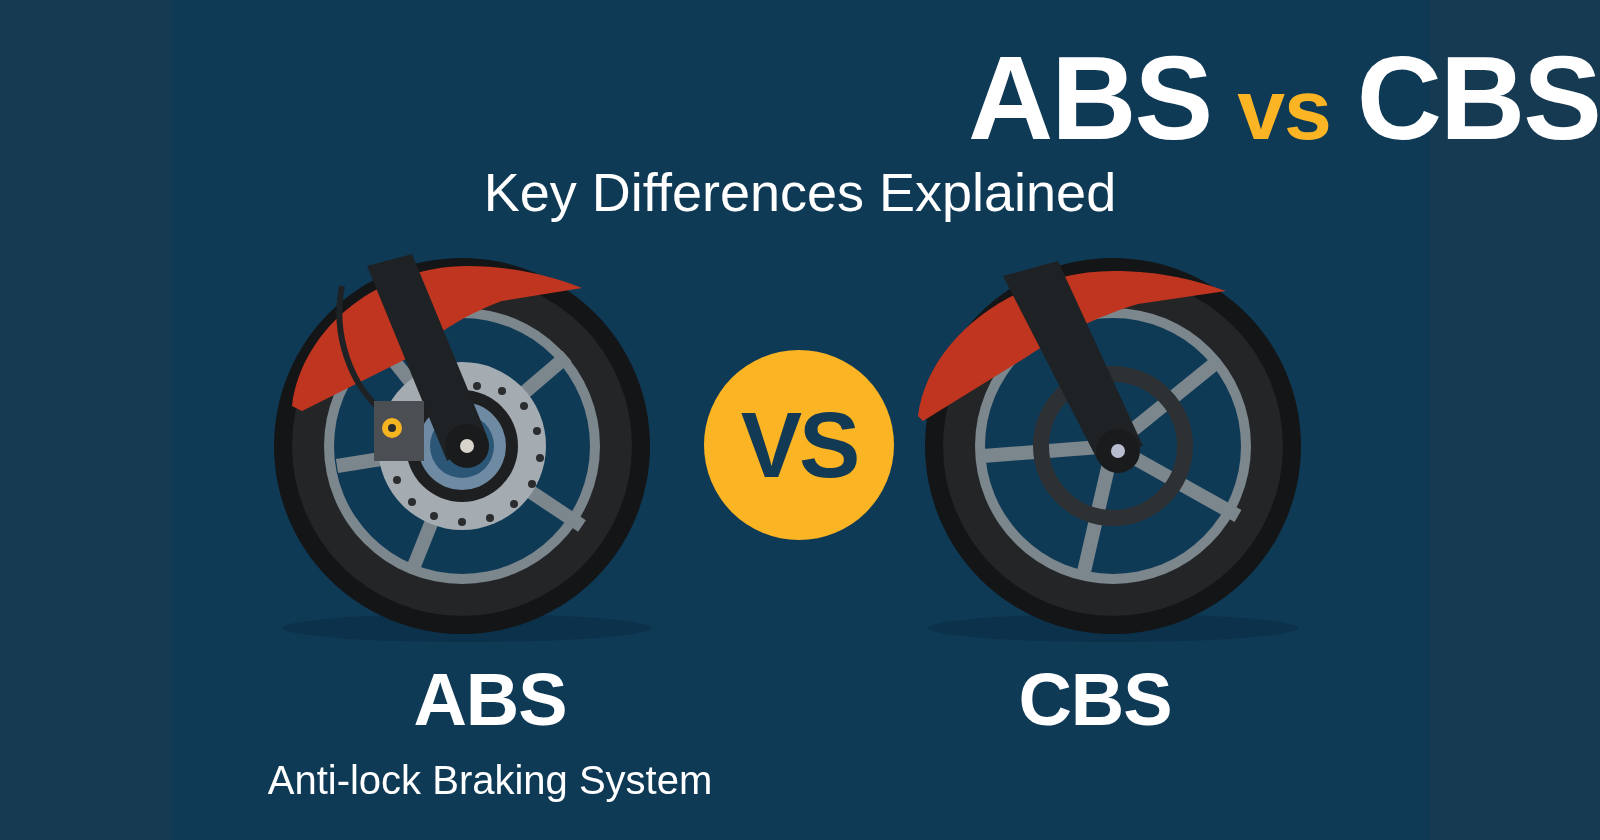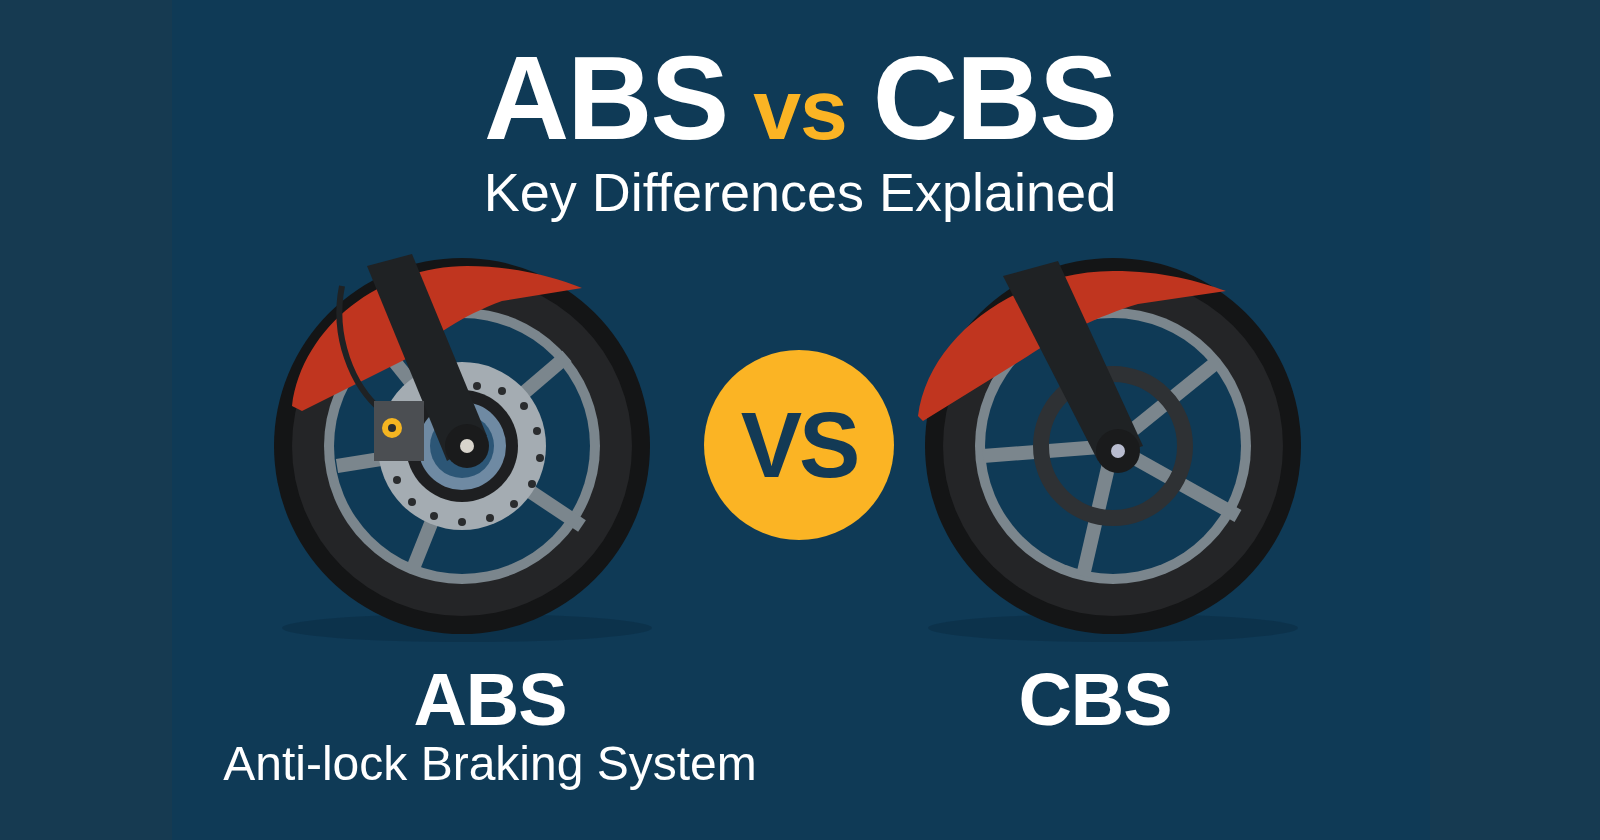--- a/index.html
+++ b/index.html
@@ -1,27 +1,27 @@
 <!DOCTYPE html>
 <html><head>
 <meta charset="utf-8">
 <style>
   html,body{margin:0;padding:0;}
   body{width:1600px;height:840px;overflow:hidden;background:#163a51;font-family:"Liberation Sans",sans-serif;position:relative;}
   .band-center{position:absolute;left:172px;top:0;width:1258px;height:840px;background:#0f3a56;}
-  .title{position:absolute;left:0;width:1600px;top:38px;text-align:center;font-weight:bold;font-size:118px;line-height:120px;color:#ffffff;letter-spacing:-2px;}
+  .title{position:absolute;left:0;width:1600px;top:38px;text-align:right;font-weight:bold;font-size:118px;line-height:120px;color:#ffffff;letter-spacing:-2px;}
   .title .vs{color:#fbb424;font-size:86px;margin:0 26px;letter-spacing:-1px;}
   .subtitle{position:absolute;left:0;width:1600px;top:160px;text-align:center;font-size:54px;line-height:64px;color:#ffffff;}
   .wheel{position:absolute;top:246px;}
   .wheel-abs{left:262px;width:410px;height:400px;}
   .wheel-cbs{left:908px;width:410px;height:400px;}
   .vs-badge{position:absolute;left:704px;top:350px;width:190px;height:190px;border-radius:50%;background:#fbb424;display:flex;align-items:center;justify-content:center;color:#133a55;font-weight:bold;font-size:92px;letter-spacing:-3px;}
   .label{position:absolute;text-align:center;color:#fff;}
   .label .code{font-weight:bold;font-size:74px;line-height:80px;display:block;letter-spacing:-1px;}
-  .label .full{font-size:48px;line-height:48px;display:block;margin-top:0;}
+  .label .full{font-size:40px;line-height:48px;display:block;margin-top:16px;}
   .label-abs{left:220px;width:540px;top:660px;}
   .label-cbs{left:815px;width:560px;top:660px;}
 </style>
 </head>
 <body>
 
 <div class="band-center"></div>
 
 <div class="title">
   <span>ABS</span><span class="vs">vs</span><span>CBS</span>

